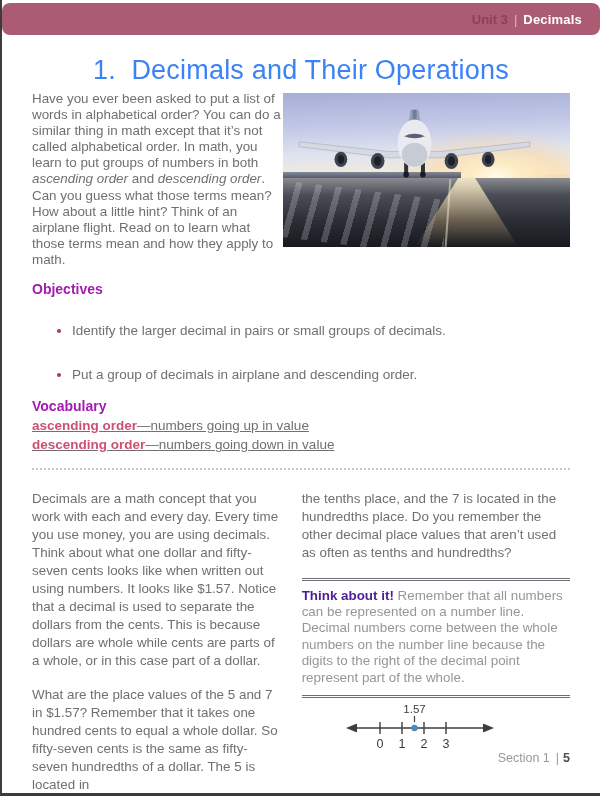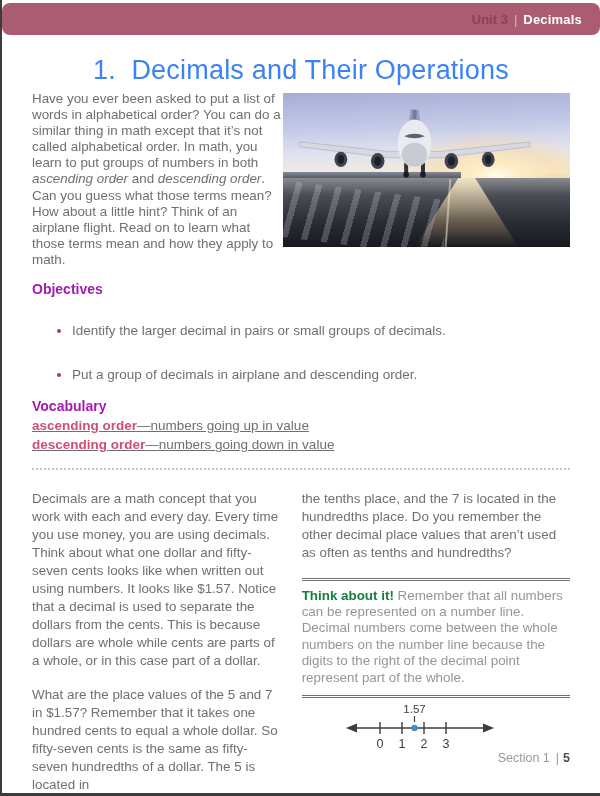--- a/index.html
+++ b/index.html
@@ -65,21 +65,21 @@
   
   .cols { display: flex; gap: 19px; margin: 20px 30px 0 30px; }
   .col-left { width: 254px; }
   .col-right { width: 272px; }
   .cols p { font-size: 13.4px; line-height: 18px; color: #6f7073; margin: 0 0 16px 0; }
   .col-h { font-size: 15px; font-weight: bold; color: #d4587c; margin: 0 0 2px 0; }
   .thinkbox {
     border-top: 3px double #6e7075; border-bottom: 3px double #6e7075;
     padding: 7px 0 9px 0; font-size: 13.4px; line-height: 16.4px; color: #94969a;
   }
-  .think-lead { font-weight: bold; color: #15803d; }
+  .think-lead { font-weight: bold; color: #4c1d95; }
   .numberline-wrap { margin-top: 4px; padding-left: 38px; }
   
   .footer { position: absolute; right: 30px; bottom: 28px; font-size: 12.5px; color: #97999c; }
   .footer .sep { margin: 0 4px 0 6px; color: #97999c; }
   .footer .pagenum { font-weight: bold; color: #4c4d50; }
 </style>
 </head>
 <body>
 
 <div class="page">

